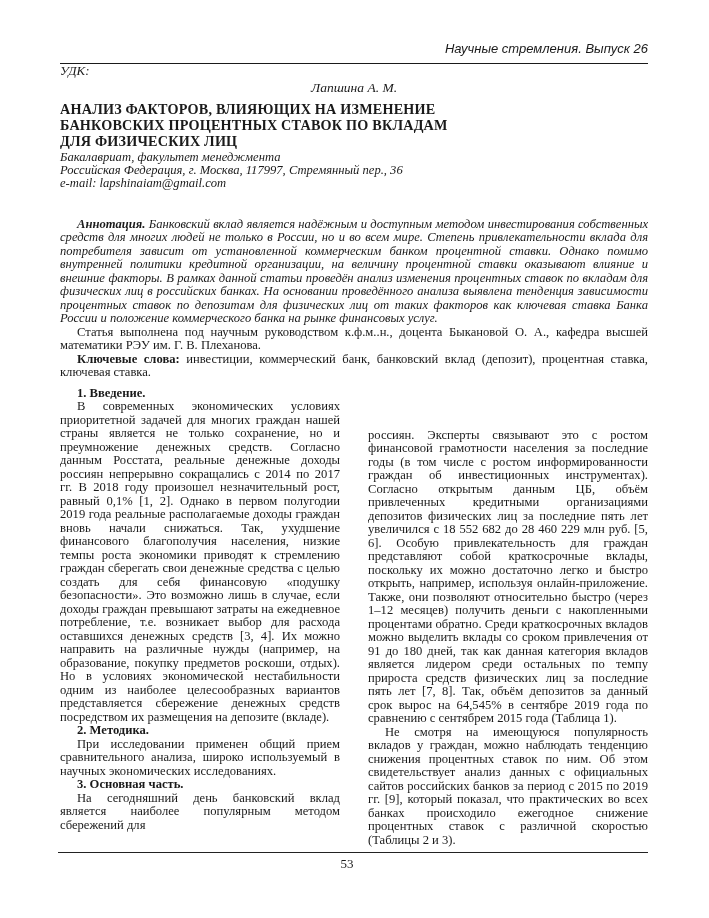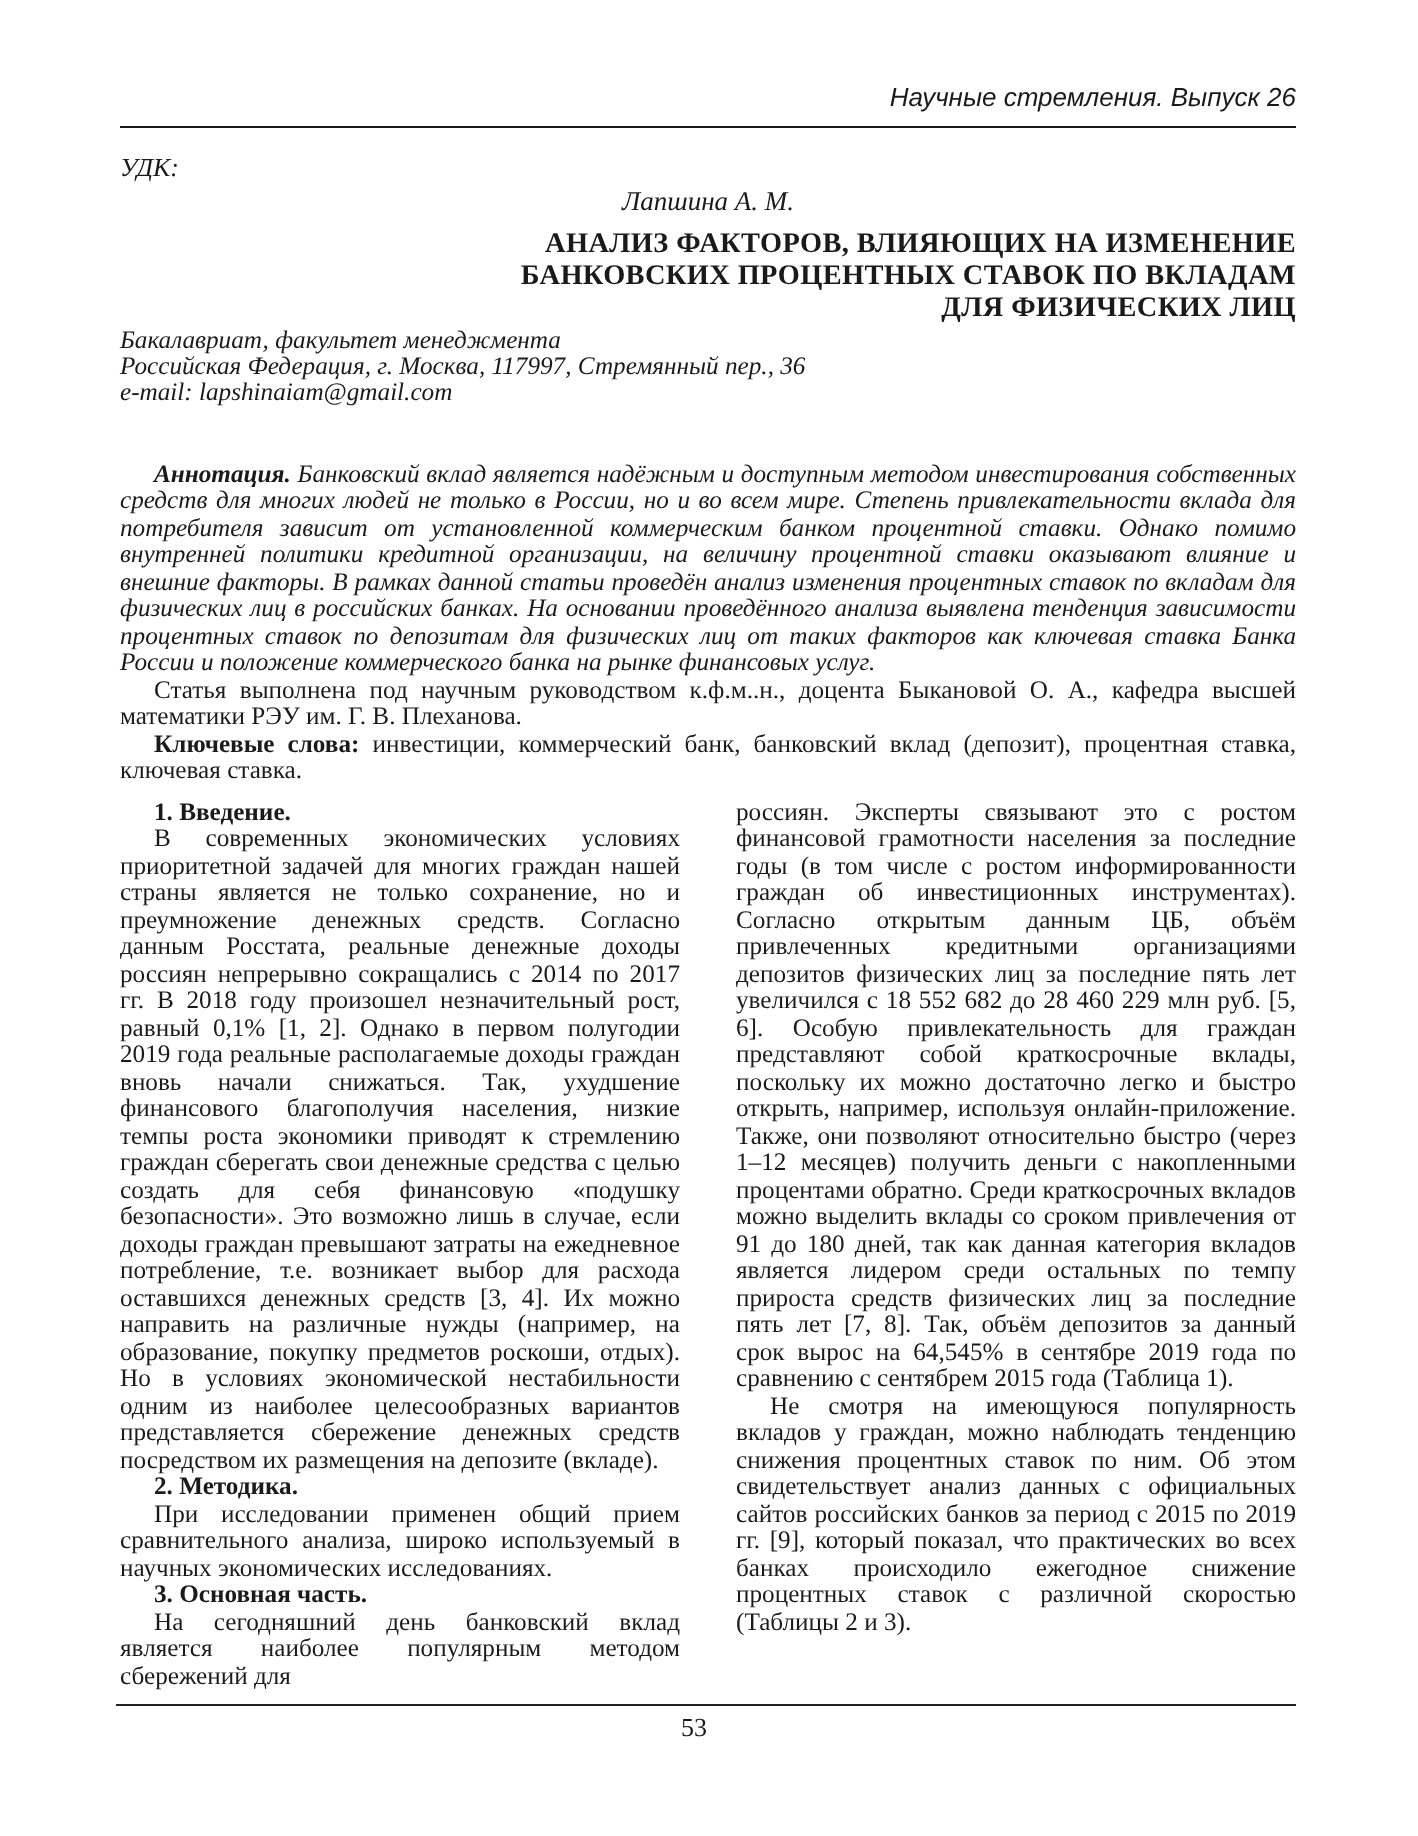--- a/index.html
+++ b/index.html
@@ -26,34 +26,33 @@
   }
   .header-rule {
     border: none;
     border-top: 1.6px solid #1a1a1a;
     margin: 7px 0 0 0;
   }
   .udk {
     font-style: italic;
     font-size: 13px;
     line-height: 14px;
-    margin-top: 13px;
   }
   .author {
     font-style: italic;
     font-size: 13.5px;
     line-height: 14px;
     text-align: center;
     margin-top: 3px;
   }
   .title {
     font-weight: 700;
     font-size: 14.2px;
     line-height: 15.8px;
-    text-align: right;
+    text-align: left;
     margin-top: 7px;
     letter-spacing: 0.2px;
   }
   .affiliation {
     font-style: italic;
     font-size: 12.6px;
     line-height: 12.8px;
     text-align: left;
     margin-top: 2px;
   }
@@ -83,21 +82,21 @@
     font-size: 12.6px;
     line-height: 13.5px;
     font-weight: 700;
     text-indent: 17px;
     text-align: left;
   }
   .col p {
     margin: 0;
     text-indent: 17px;
   }
-  .col p.cont { text-indent: 0; }
+  .col p.cont { text-indent: 0; margin-top: 42px; }
   .footer-rule {
     position: absolute;
     left: 58px;
     right: 61px;
     top: 852px;
     border: none;
     border-top: 1.5px solid #222222;
     margin: 0;
   }
   .page-number {

